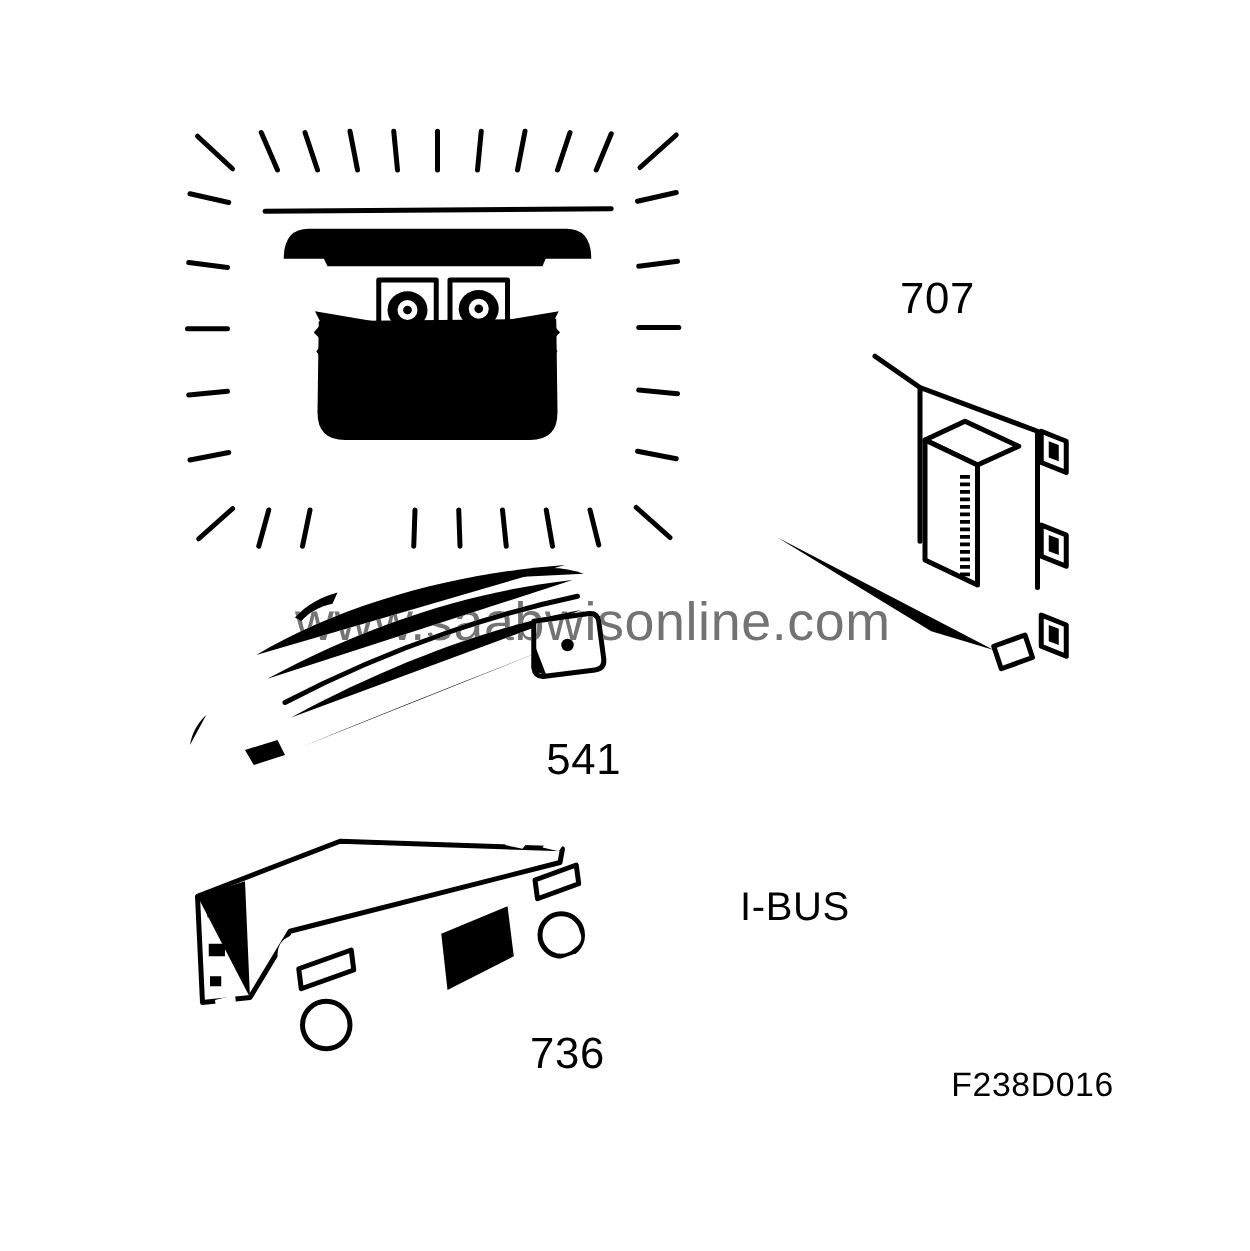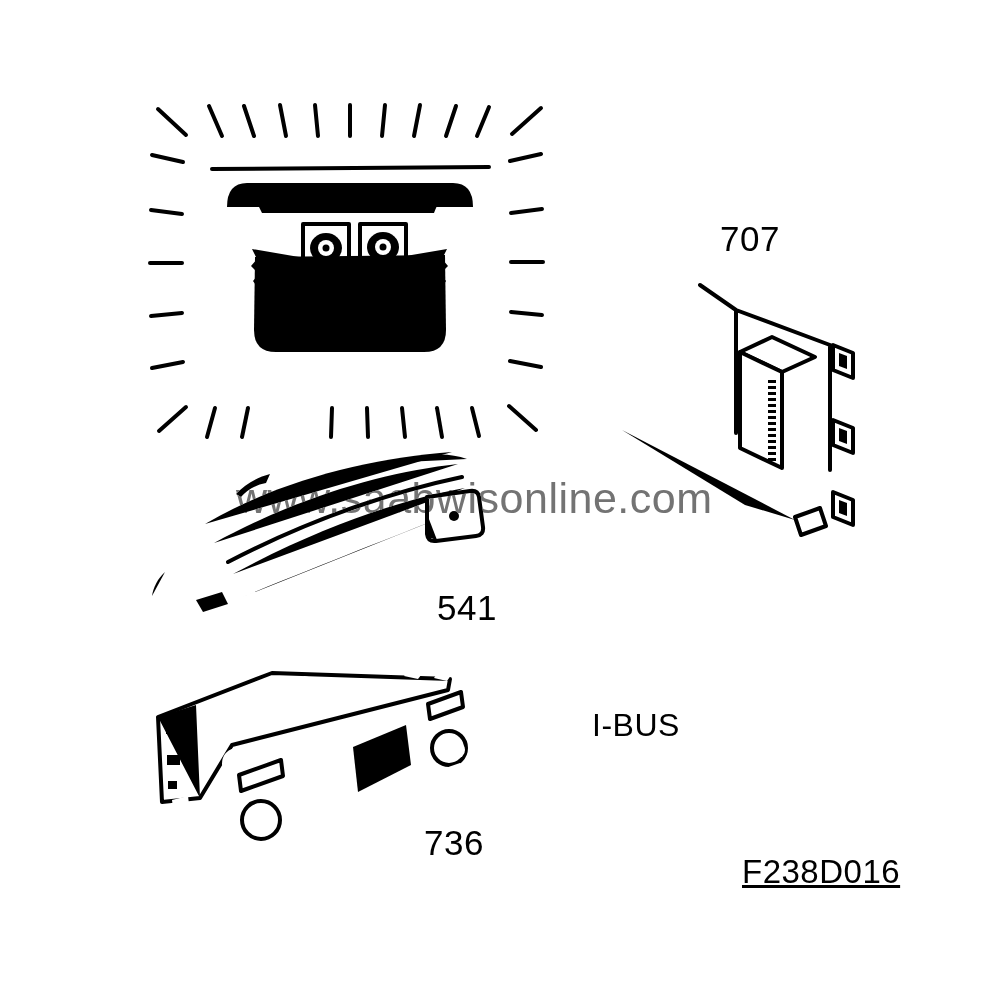--- a/index.html
+++ b/index.html
@@ -9,21 +9,21 @@
   }
   .art{position:absolute;left:0;top:0;width:1000px;height:1001px;}
   .lbl{
     position:absolute;color:#000;font-weight:400;letter-spacing:0.5px;
     white-space:nowrap;line-height:1;
   }
   .lbl-707{left:720px;top:221px;font-size:35px;}
   .lbl-541{left:437px;top:556px;font-size:35px;margin-top:34px;}
   .lbl-736{left:424px;top:825px;font-size:35px;}
   .lbl-ibus{left:592px;top:709px;font-size:32px;}
-  .lbl-code{left:742px;top:855px;font-size:33px;letter-spacing:0.5px;text-decoration:underline;}
+  .lbl-code{left:761px;top:855px;font-size:27px;letter-spacing:0.5px;}
   .watermark{
     position:absolute;left:236px;top:477px;font-size:43px;color:#737373;
     letter-spacing:0.5px;white-space:nowrap;mix-blend-mode:darken;line-height:1;
   }
   svg *{vector-effect:none;}
   .s{fill:none;stroke:#000;stroke-width:4;stroke-linecap:round;stroke-linejoin:round;}
   .s3{stroke-width:3;}
   .s35{stroke-width:3.5;}
   .s5{stroke-width:5;}
   .s55{stroke-width:5.5;}

